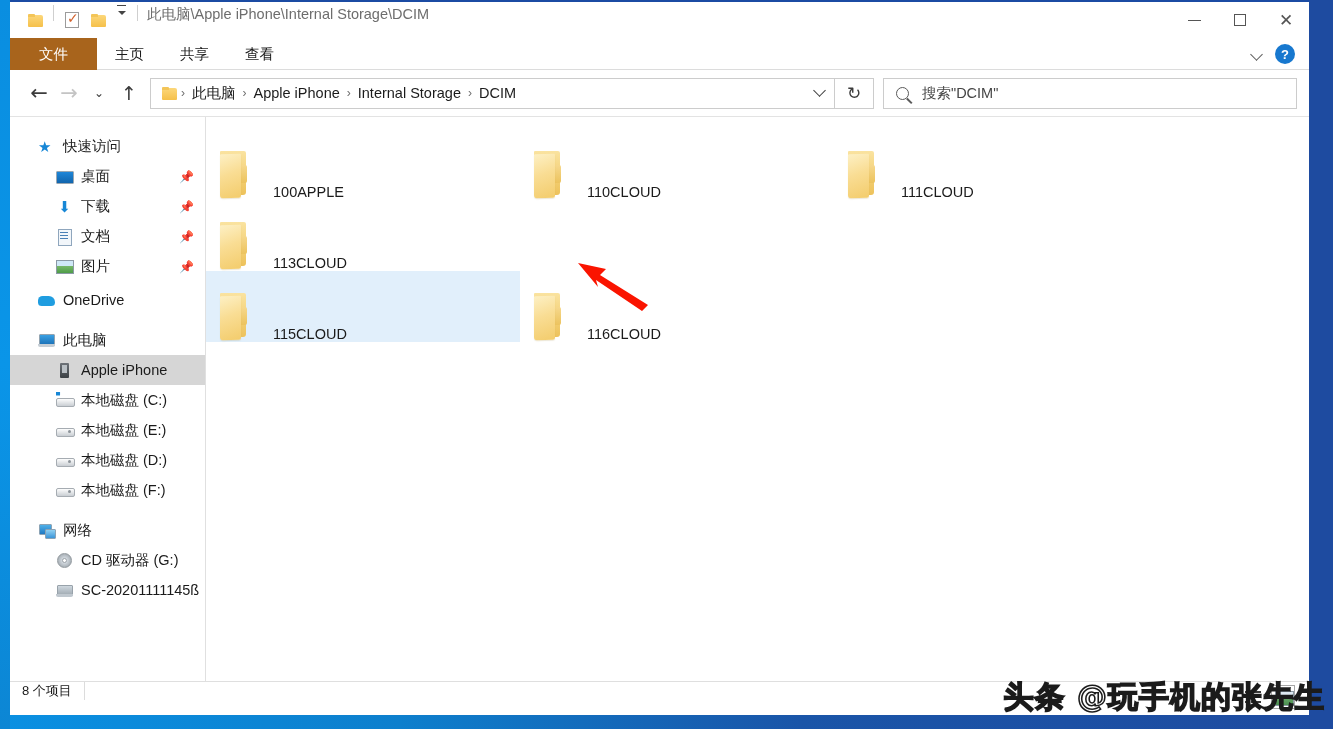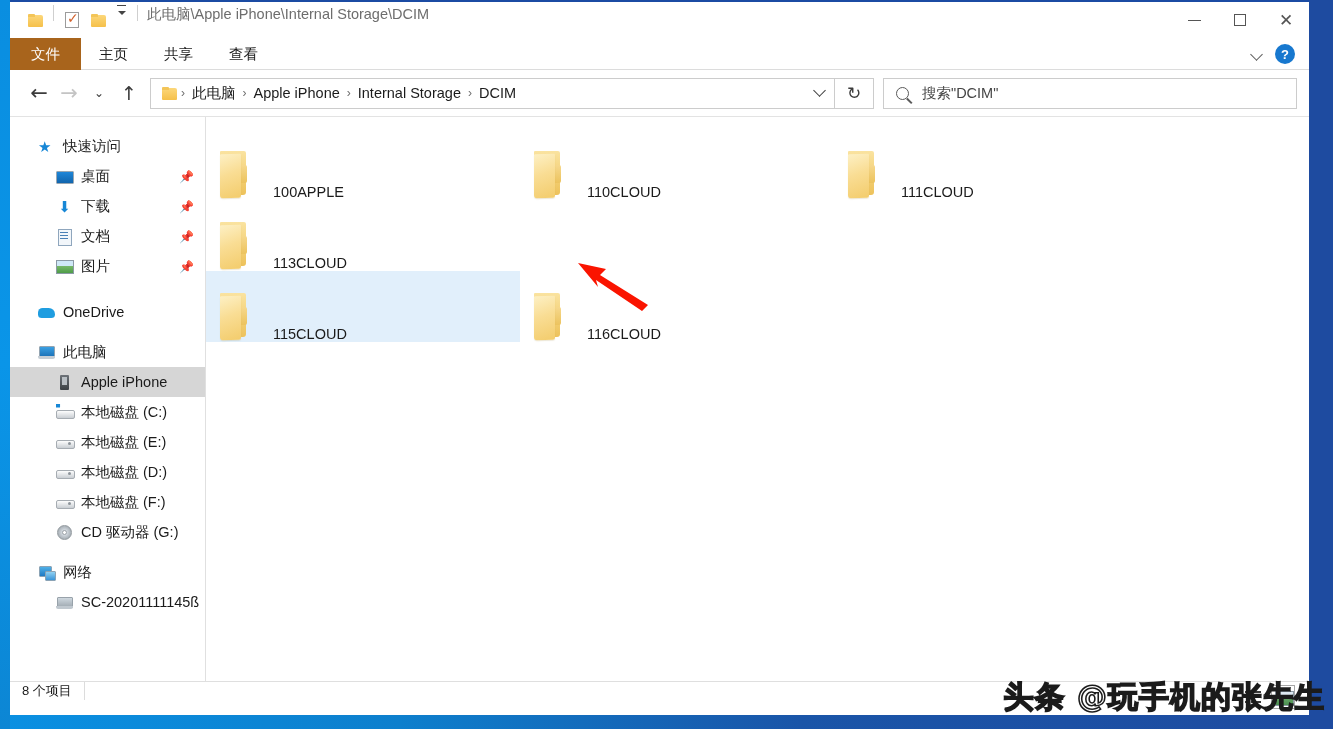--- a/index.html
+++ b/index.html
@@ -86,21 +86,21 @@
   .ribbon {
     height: 32px; display: flex; align-items: stretch;
     background:#ffffff; position: relative;
     border-bottom: 1px solid #dcdcdc;
   }
   .tab {
     display:flex; align-items:center; justify-content:center;
     font-size: 14.5px; color:#1b1b1b; padding: 0 18px; height:32px;
   }
   .tab.file {
-    background: #a8641c; color:#ffffff; padding: 0 21px; font-size:14.5px;
+    background: #a8641c; color:#ffffff; padding: 0 29px; font-size:14.5px;
   }
   .ribbon-right { position:absolute; right:8px; top:0; height:32px; display:flex; align-items:center; gap:12px;}
   .chev-down {
     width:11px;height:11px; position:relative;
   }
   .chev-down:before{
     content:""; position:absolute; left:0;top:1px; width:8px;height:8px;
     border-right:1.4px solid #5b5b5b; border-bottom:1.4px solid #5b5b5b;
     transform: rotate(45deg);
   }
@@ -437,21 +437,21 @@
       <div class="navitem child">
         <span class="ico ico-doc"></span>
         <span>文档</span>
         <span class="pin">📌</span>
       </div>
       <div class="navitem child">
         <span class="ico ico-pic"></span>
         <span>图片</span>
         <span class="pin">📌</span>
       </div>
-      <div class="navitem" style="margin-top:16px">
+      <div class="navitem" style="margin-top:4px">
         <span class="ico">
             <i class="ico-onedrive"></i>
           </span>
         <span>OneDrive</span>
       </div>
       <div class="navitem" style="margin-top:10px">
         <span class="ico ico-pc"></span>
         <span>此电脑</span>
       </div>
       <div class="navitem child selected">
@@ -467,27 +467,27 @@
         <span>本地磁盘 (E:)</span>
       </div>
       <div class="navitem child">
         <span class="ico ico-drive"></span>
         <span>本地磁盘 (D:)</span>
       </div>
       <div class="navitem child">
         <span class="ico ico-drive"></span>
         <span>本地磁盘 (F:)</span>
       </div>
-      <div class="navitem child">
-        <span class="ico ico-cd"></span>
-        <span>CD 驱动器 (G:)</span>
-      </div>
       <div class="navitem" style="margin-top:10px">
         <span class="ico ico-net"></span>
         <span>网络</span>
+      </div>
+      <div class="navitem child">
+        <span class="ico ico-cd"></span>
+        <span>CD 驱动器 (G:)</span>
       </div>
       <div class="navitem child">
         <span class="ico ico-pcnet"></span>
         <span>SC-20201111145ß</span>
       </div>
     </div>
 
     <div class="content">
       <div class="grid">
 

